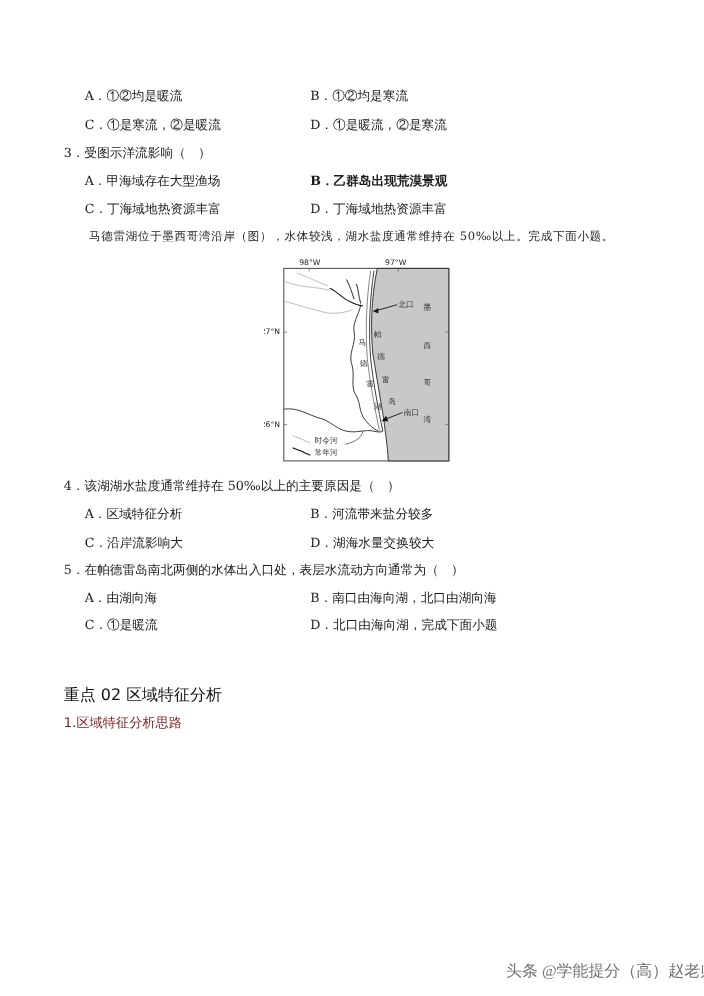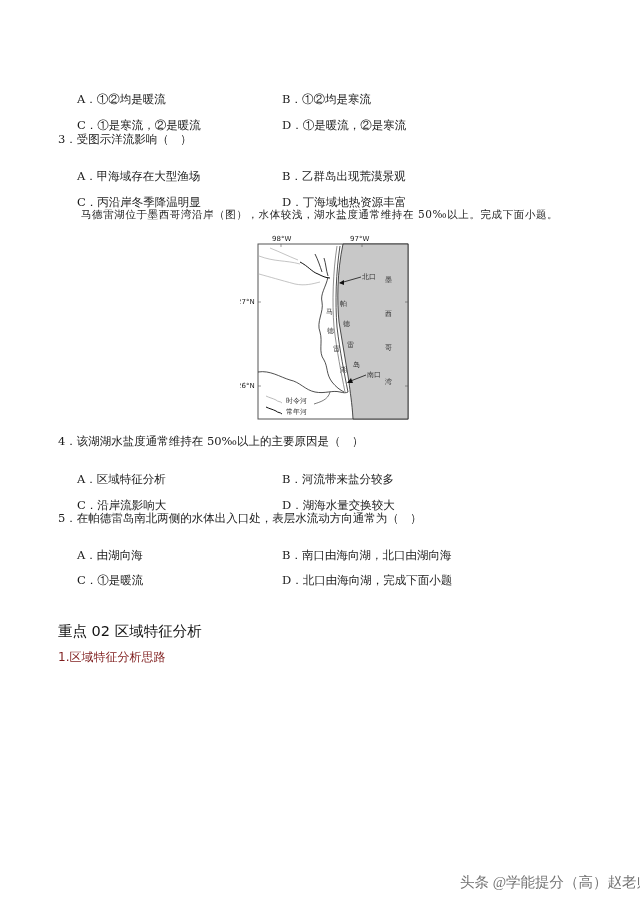--- a/index.html
+++ b/index.html
@@ -2,41 +2,41 @@
 <html><head>
 <meta charset="utf-8">
 <style>
   html, body { margin: 0; padding: 0; background: #ffffff; }
   body {
     width: 640px; height: 905px; position: relative; overflow: hidden;
     font-family: "DejaVu Serif", "Liberation Serif", serif;
     color: #1a1a1a;
   }
   .line { position: absolute; font-size: 11.5px; white-space: nowrap; line-height: 14px; }
-  .opt { position: absolute; font-size: 11.5px; white-space: nowrap; line-height: 14px; margin-top: 12px; }
+  .opt { position: absolute; font-size: 11.5px; white-space: nowrap; line-height: 14px; }
   .intro { position: absolute; font-size: 10.5px; white-space: nowrap; letter-spacing: 0.6px; color: #222; }
   .heading { position: absolute; font-family: "DejaVu Sans", "Liberation Sans", sans-serif; font-size: 14.5px; color: #111; }
   .subheading { position: absolute; font-family: "DejaVu Sans", "Liberation Sans", sans-serif; font-size: 12px; color: #7f1d1d; }
   .watermark { position: absolute; font-family: Liberation Serif, serif; font-size: 14.5px; color: #737373; white-space: nowrap; margin-left: 48px; }
   .map { position: absolute; left: 240px; top: 232px; width: 175px; height: 195px; }
   .map-label { font-family: "DejaVu Sans", "Liberation Sans", sans-serif; font-size: 7px; fill: #222; }
   .map-cn { font-family: "DejaVu Sans", "Liberation Sans", sans-serif; font-size: 7px; fill: #333; }
 </style>
 </head>
 <body>
 
 <div class="opt" style="left:77px; top:80px;">A．①②均是暖流</div>
 <div class="opt" style="left:282px; top:80px;">B．①②均是寒流</div>
 <div class="opt" style="left:77px; top:106px;">C．①是寒流，②是暖流</div>
 <div class="opt" style="left:282px; top:106px;">D．①是暖流，②是寒流</div>
 
 <div class="line" style="left:58px; top:132px;">3．受图示洋流影响（　）</div>
 <div class="opt" style="left:77px; top:157px;">A．甲海域存在大型渔场</div>
-<div class="opt" style="left:282px; top:157px;">B．乙群岛出现荒漠景观</div>
-<div class="opt" style="left:77px; top:183px;">C．丙沿岸冬季降温明显</div>
+<div class="opt" style="left:282px; top:157px;font-weight:bold;">B．乙群岛出现荒漠景观</div>
+<div class="opt" style="left:77px; top:183px;">C．丁海域地热资源丰富</div>
 <div class="opt" style="left:282px; top:183px;">D．丁海域地热资源丰富</div>
 
 <div class="intro" style="left:81px; top:208px;">马德雷湖位于墨西哥湾沿岸（图），水体较浅，湖水盐度通常维持在 50‰以上。完成下面小题。</div>
 
 <div class="map">
   <svg width="175" height="195" viewBox="0 0 175 195" xmlns="http://www.w3.org/2000/svg">
 
     <text class="map-label" x="32" y="9">98°W</text>
     <text class="map-label" x="110" y="9">97°W</text>
 

